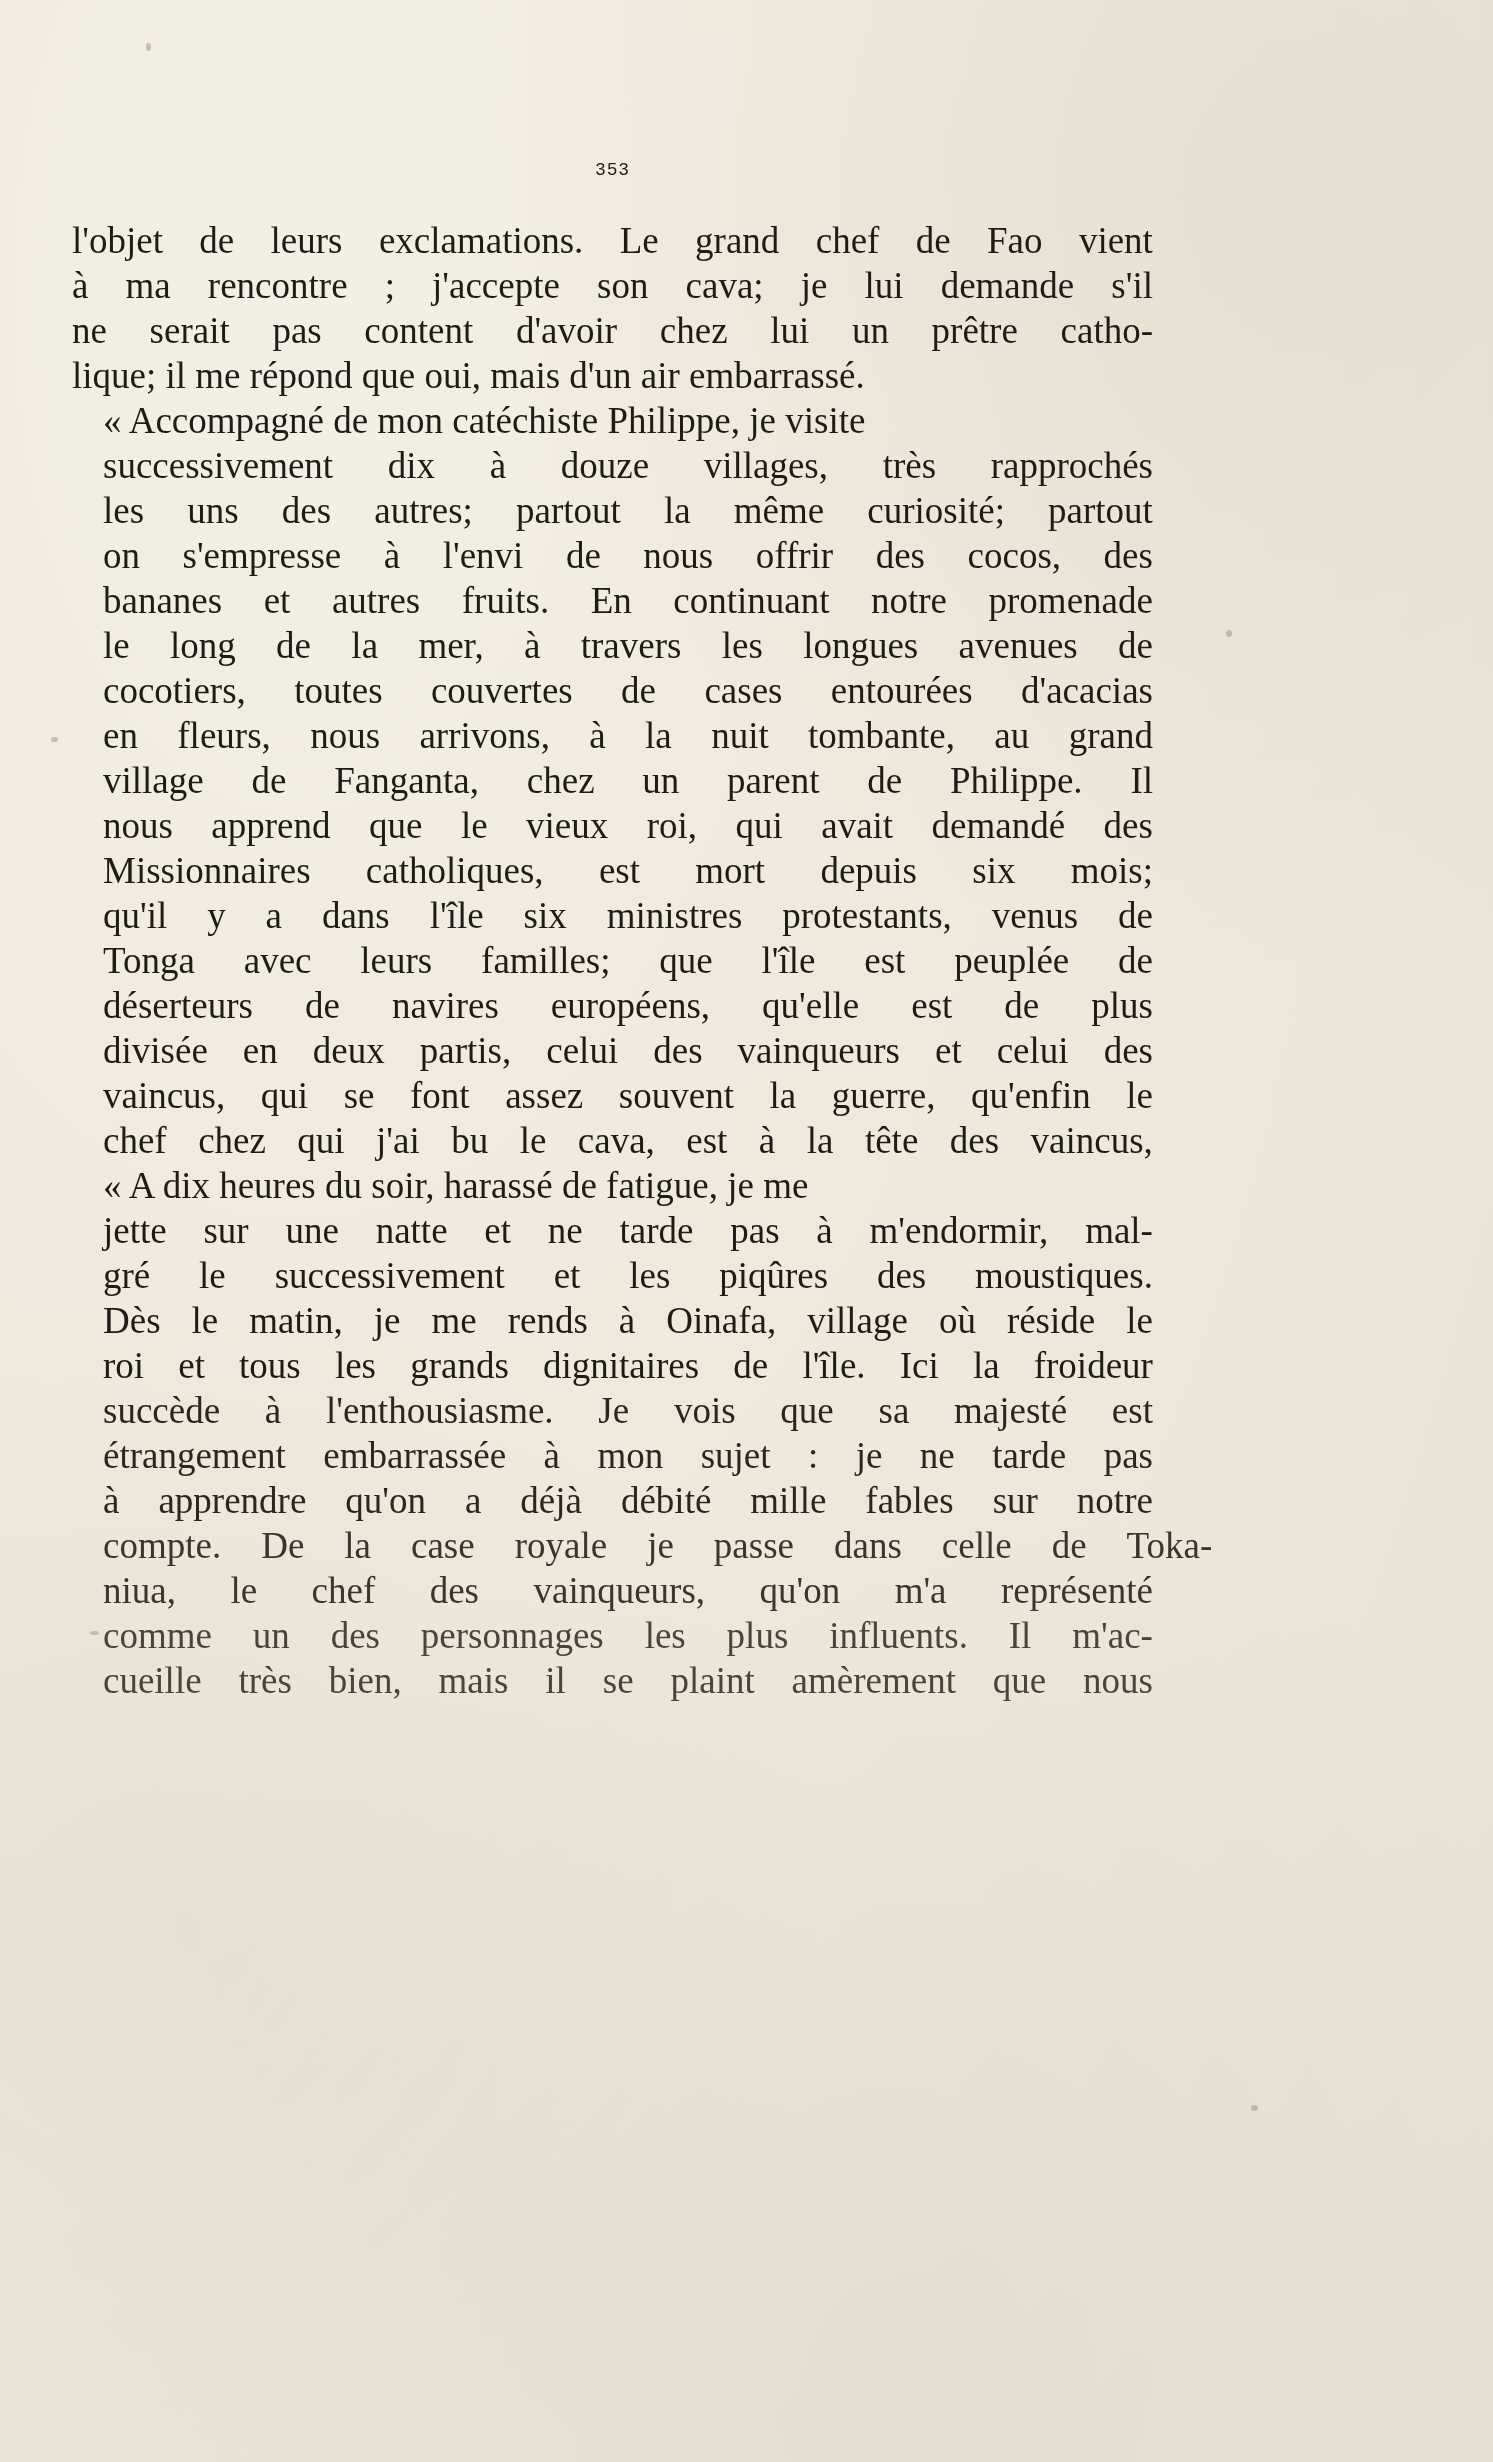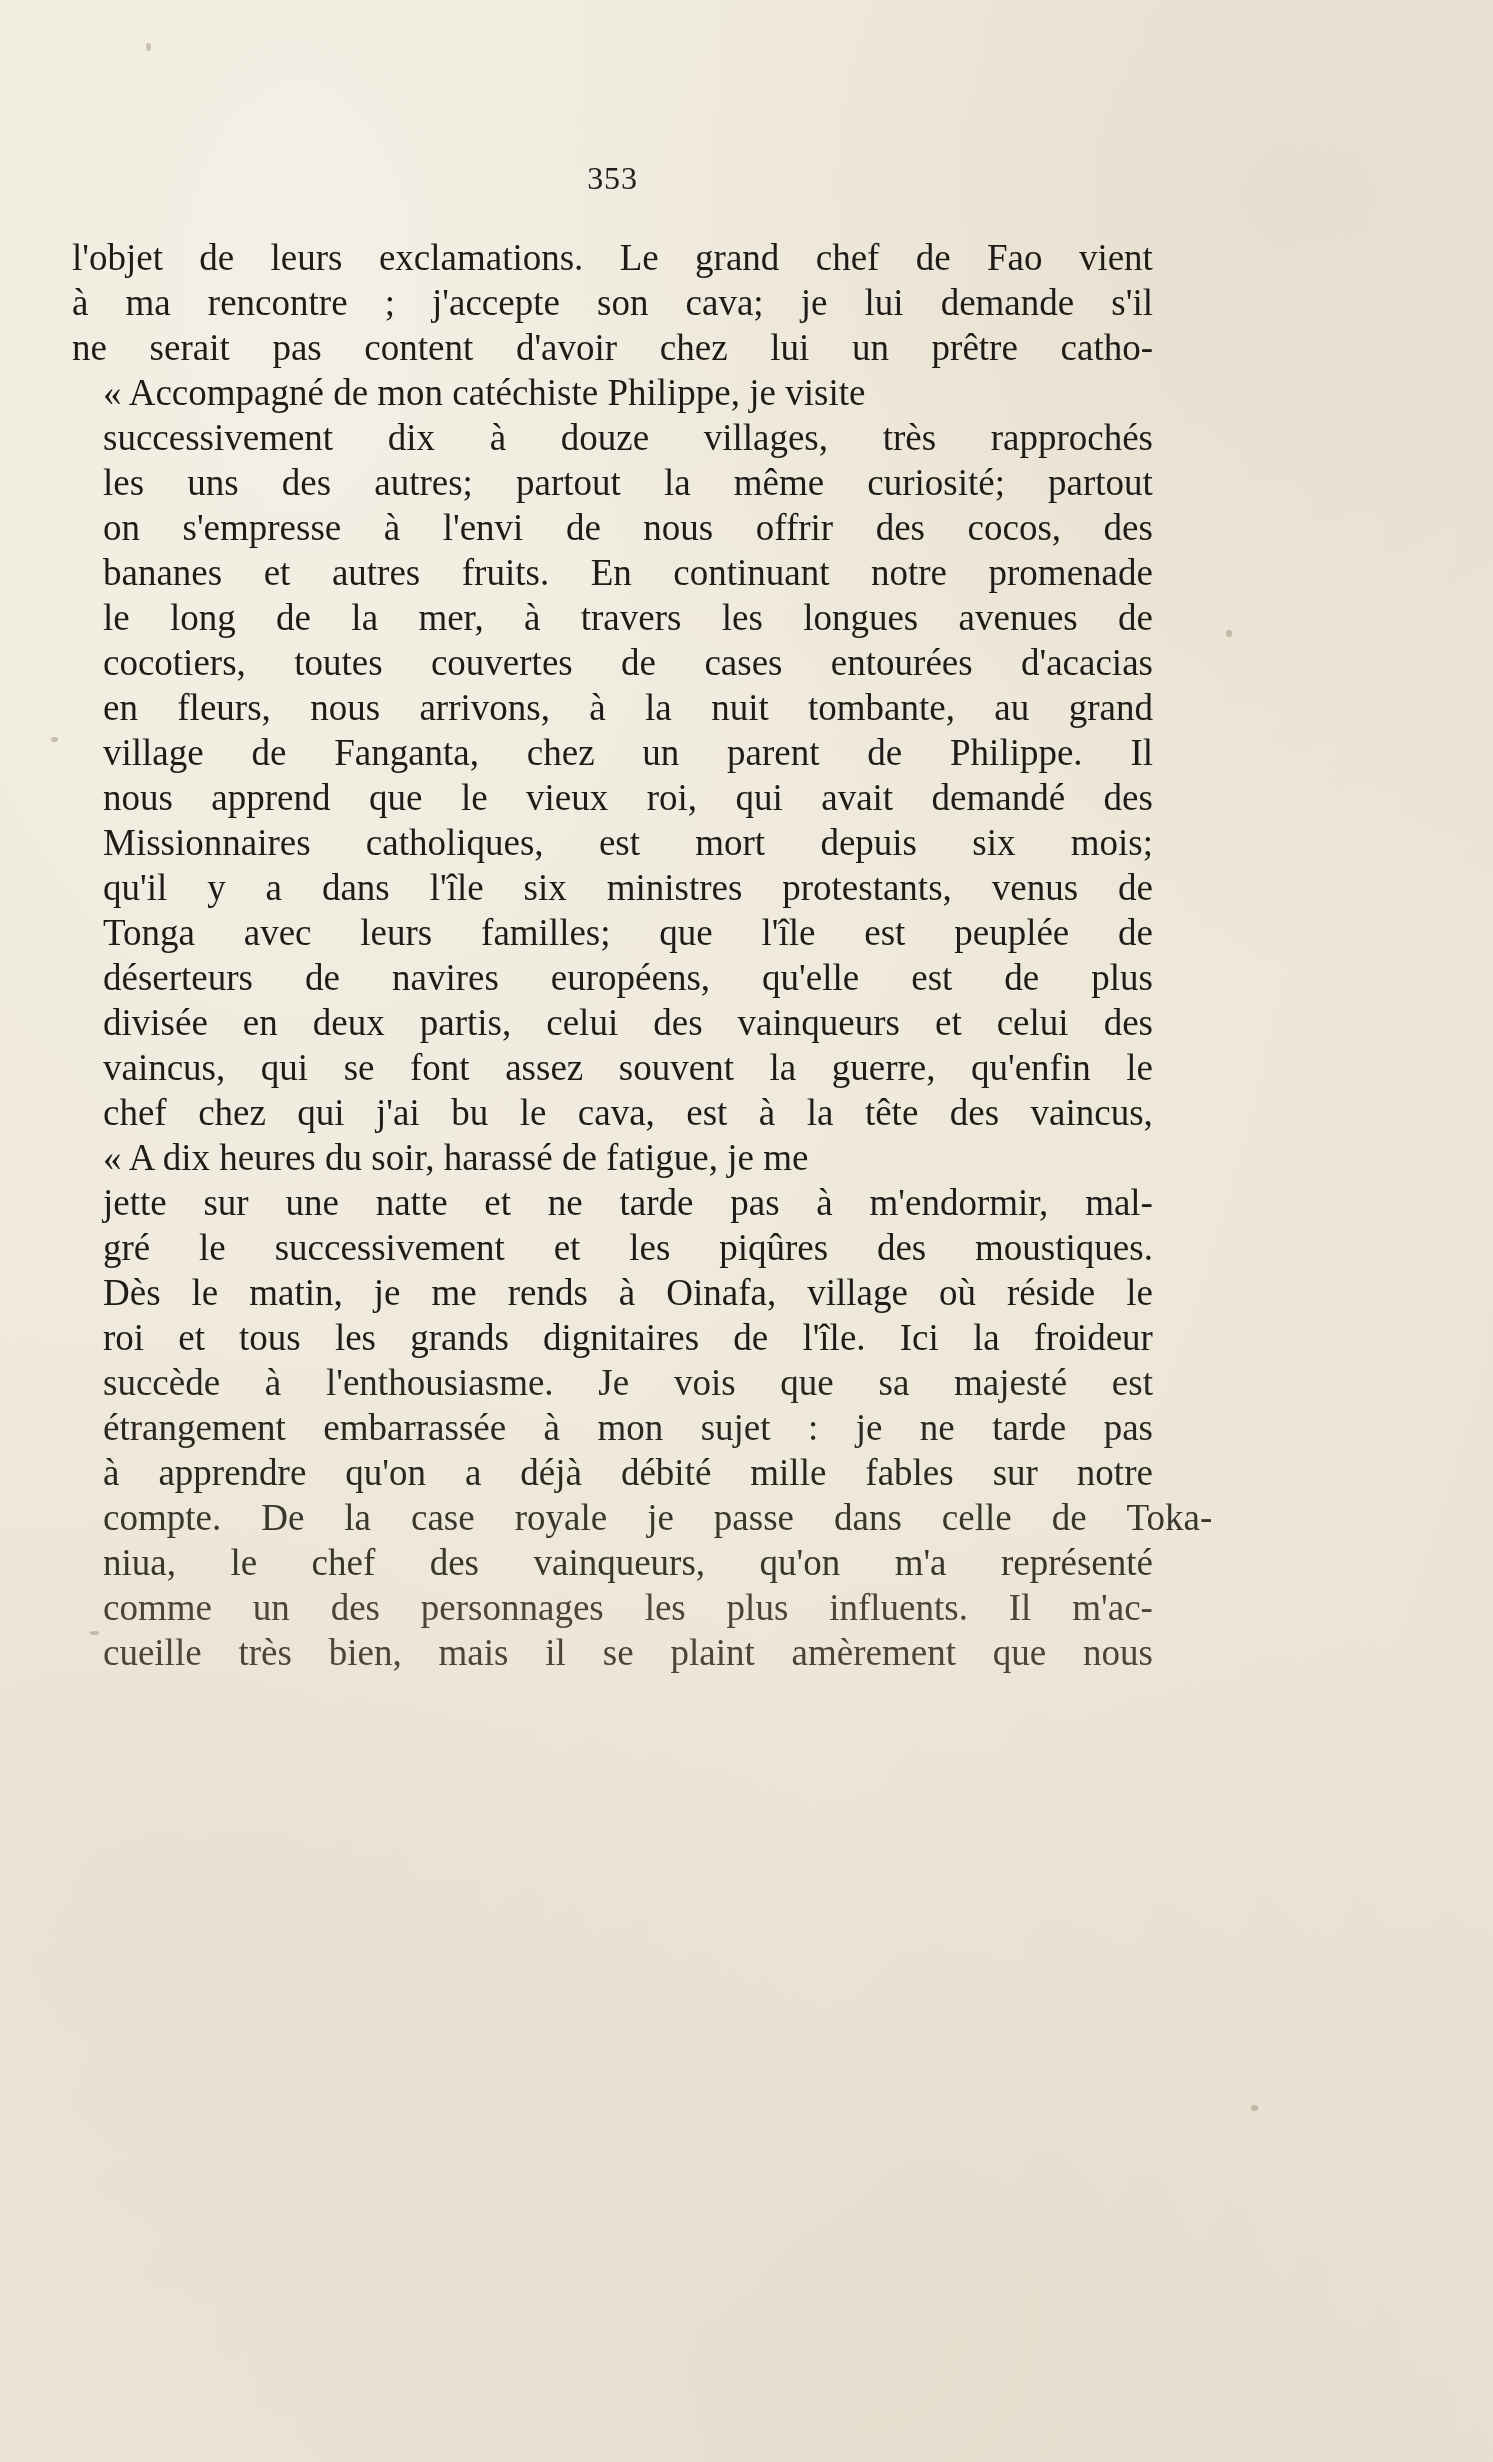--- a/index.html
+++ b/index.html
@@ -32,25 +32,25 @@
     pointer-events: none;
   }
   .text-column {
     position: absolute;
     left: 72px;
     top: 160px;
     width: 1081px;
   }
   .folio {
     text-align: center;
-    font-size: 32px;
+    font-size: 18px;
     color: #23201c;
     letter-spacing: 0.8px;
     margin-bottom: 38px;
-    font-family: Liberation Serif, serif;
+    font-family: Liberation Mono, monospace;
   }
   .para {
     margin: 0;
     color: #1f1c18;
     font-size: 37px;
     line-height: 45px;
     text-align: justify;
     text-justify: inter-word;
   }
   .para + .para {
@@ -130,20 +130,21 @@
           <span>serait</span>
           <span>pas</span>
           <span>content</span>
           <span>d'avoir</span>
           <span>chez</span>
           <span>lui</span>
           <span>un</span>
           <span>prêtre</span>
           <span>catho-</span>
         </span>
+      <span class="last-line"><span>lique; il me répond que oui, mais d'un air embarrassé.</span></span>
     </p>
 
     <p class="para indent">
       <span class="line"><span>« Accompagné de mon catéchiste Philippe, je visite</span></span>
       <span class="line justified">
           <span>successivement</span>
           <span>dix</span>
           <span>à</span>
           <span>douze</span>
           <span>villages,</span>

